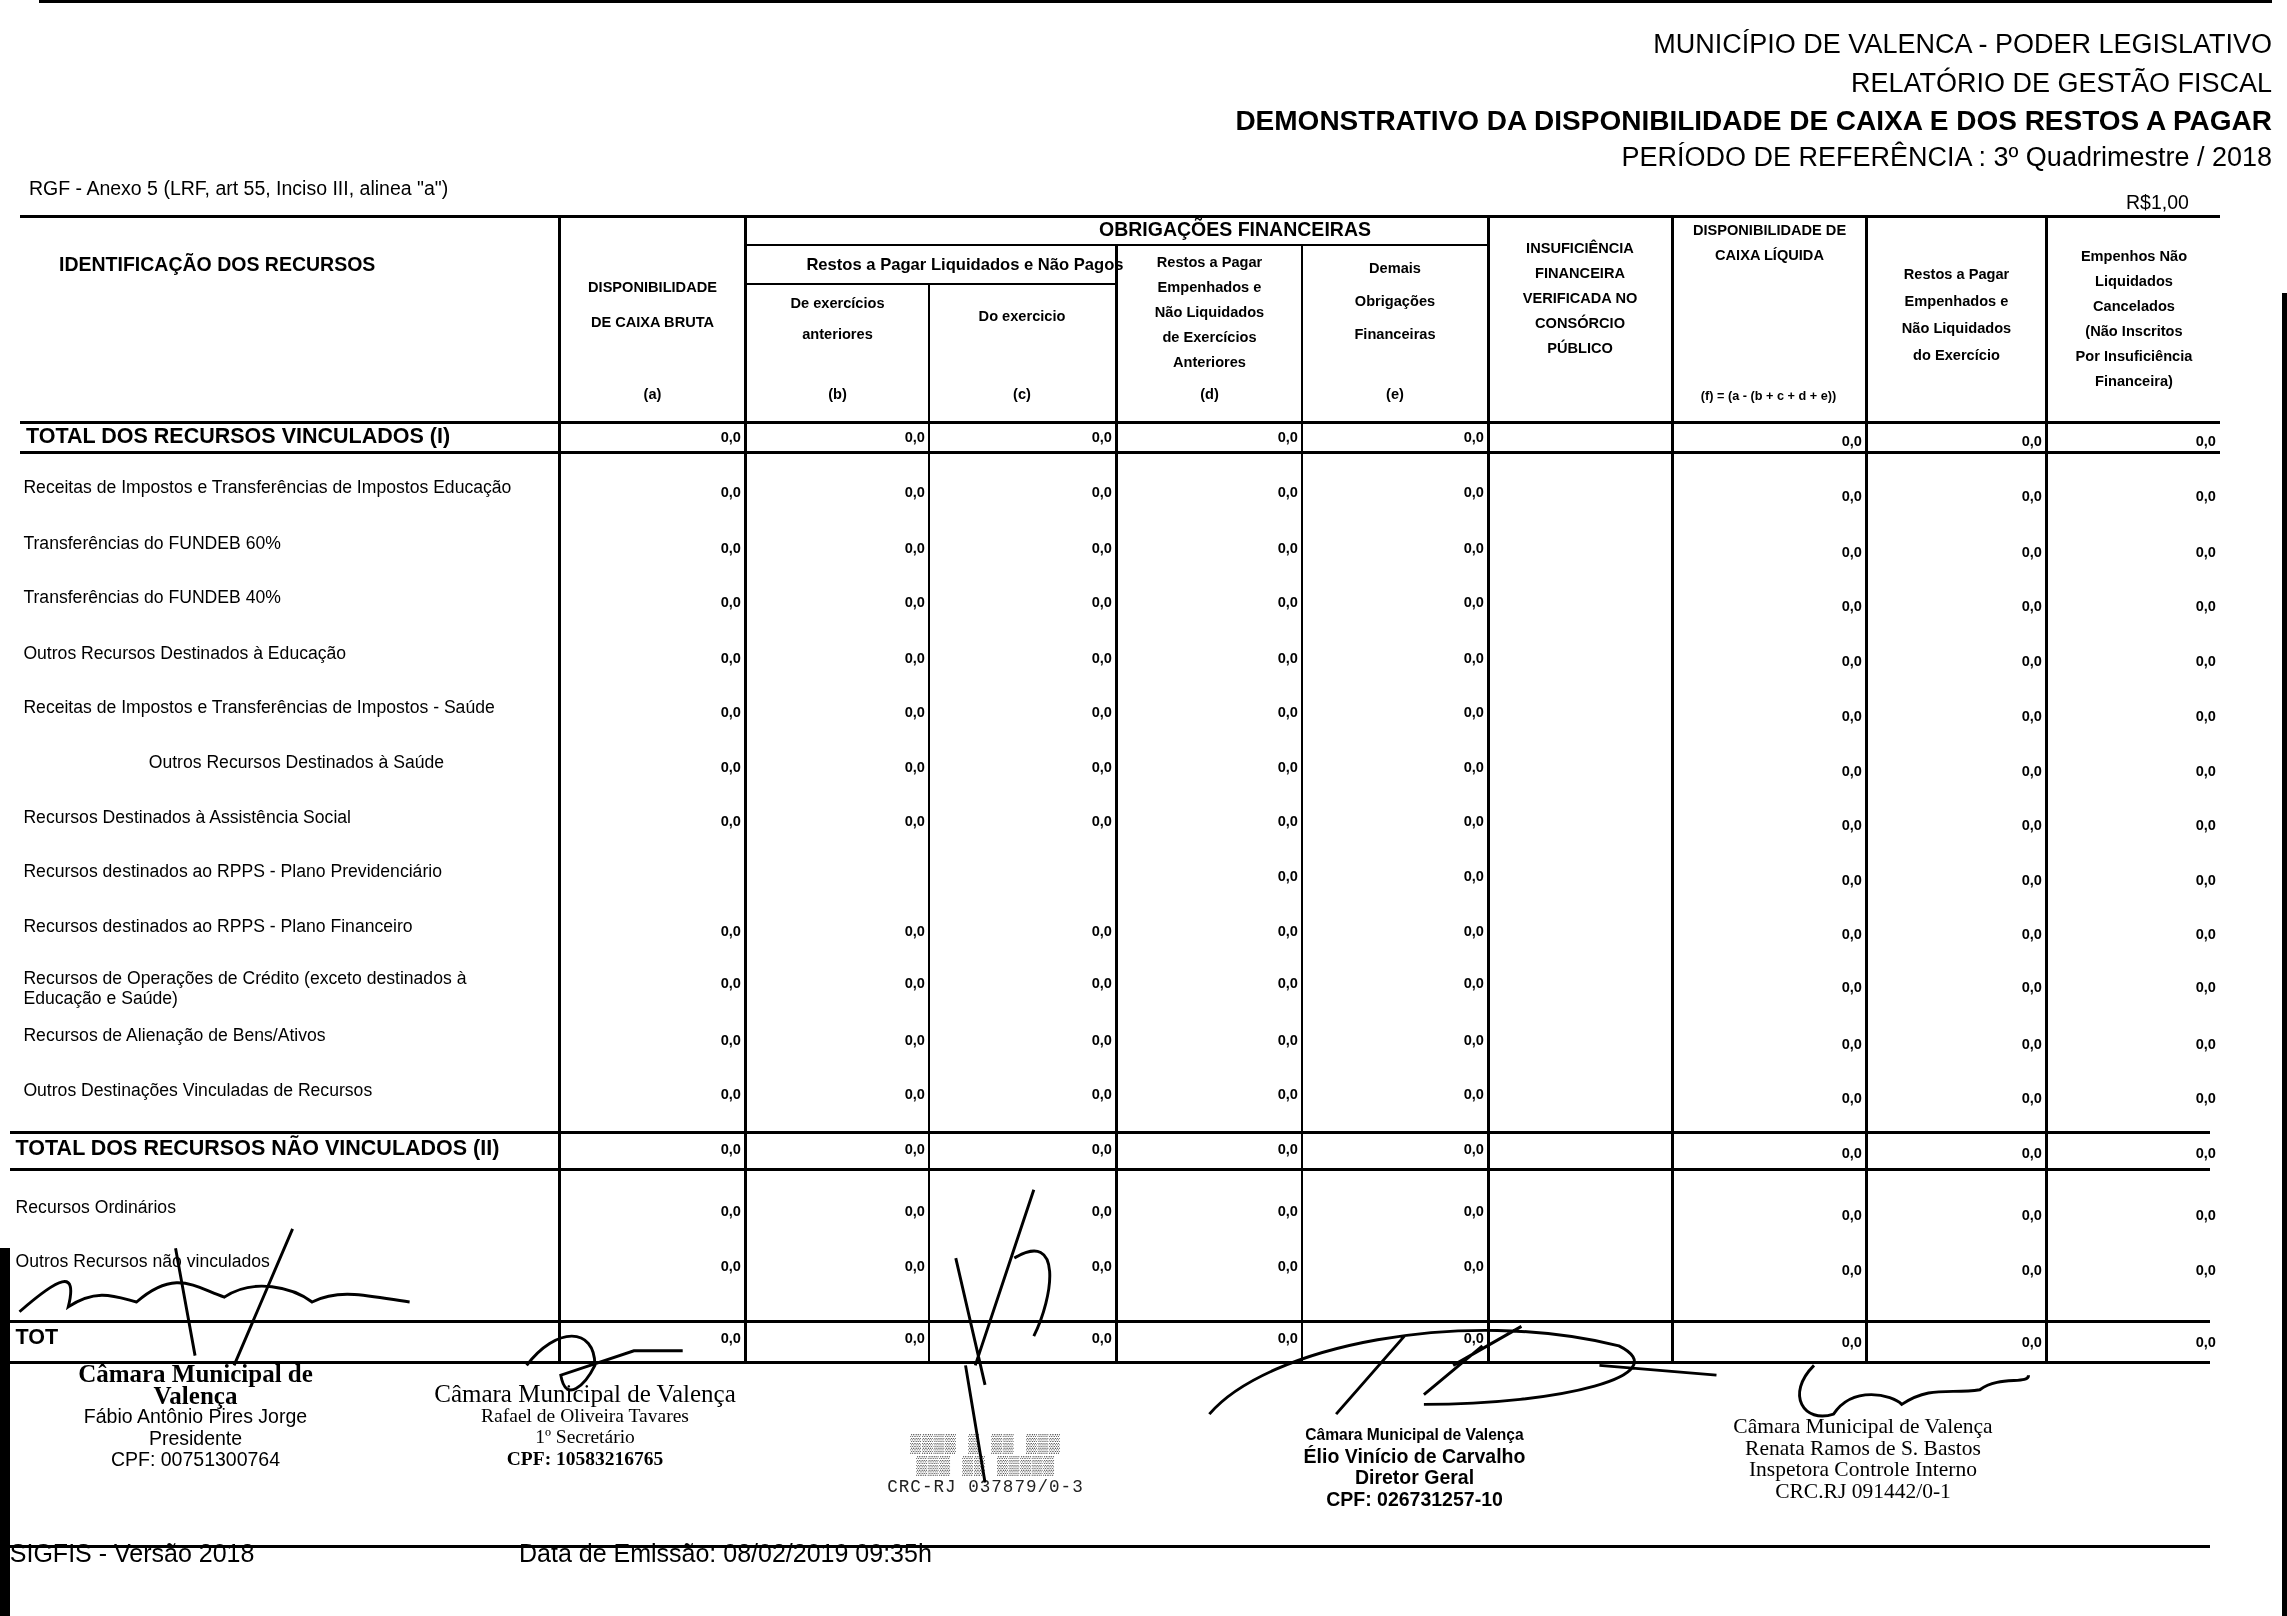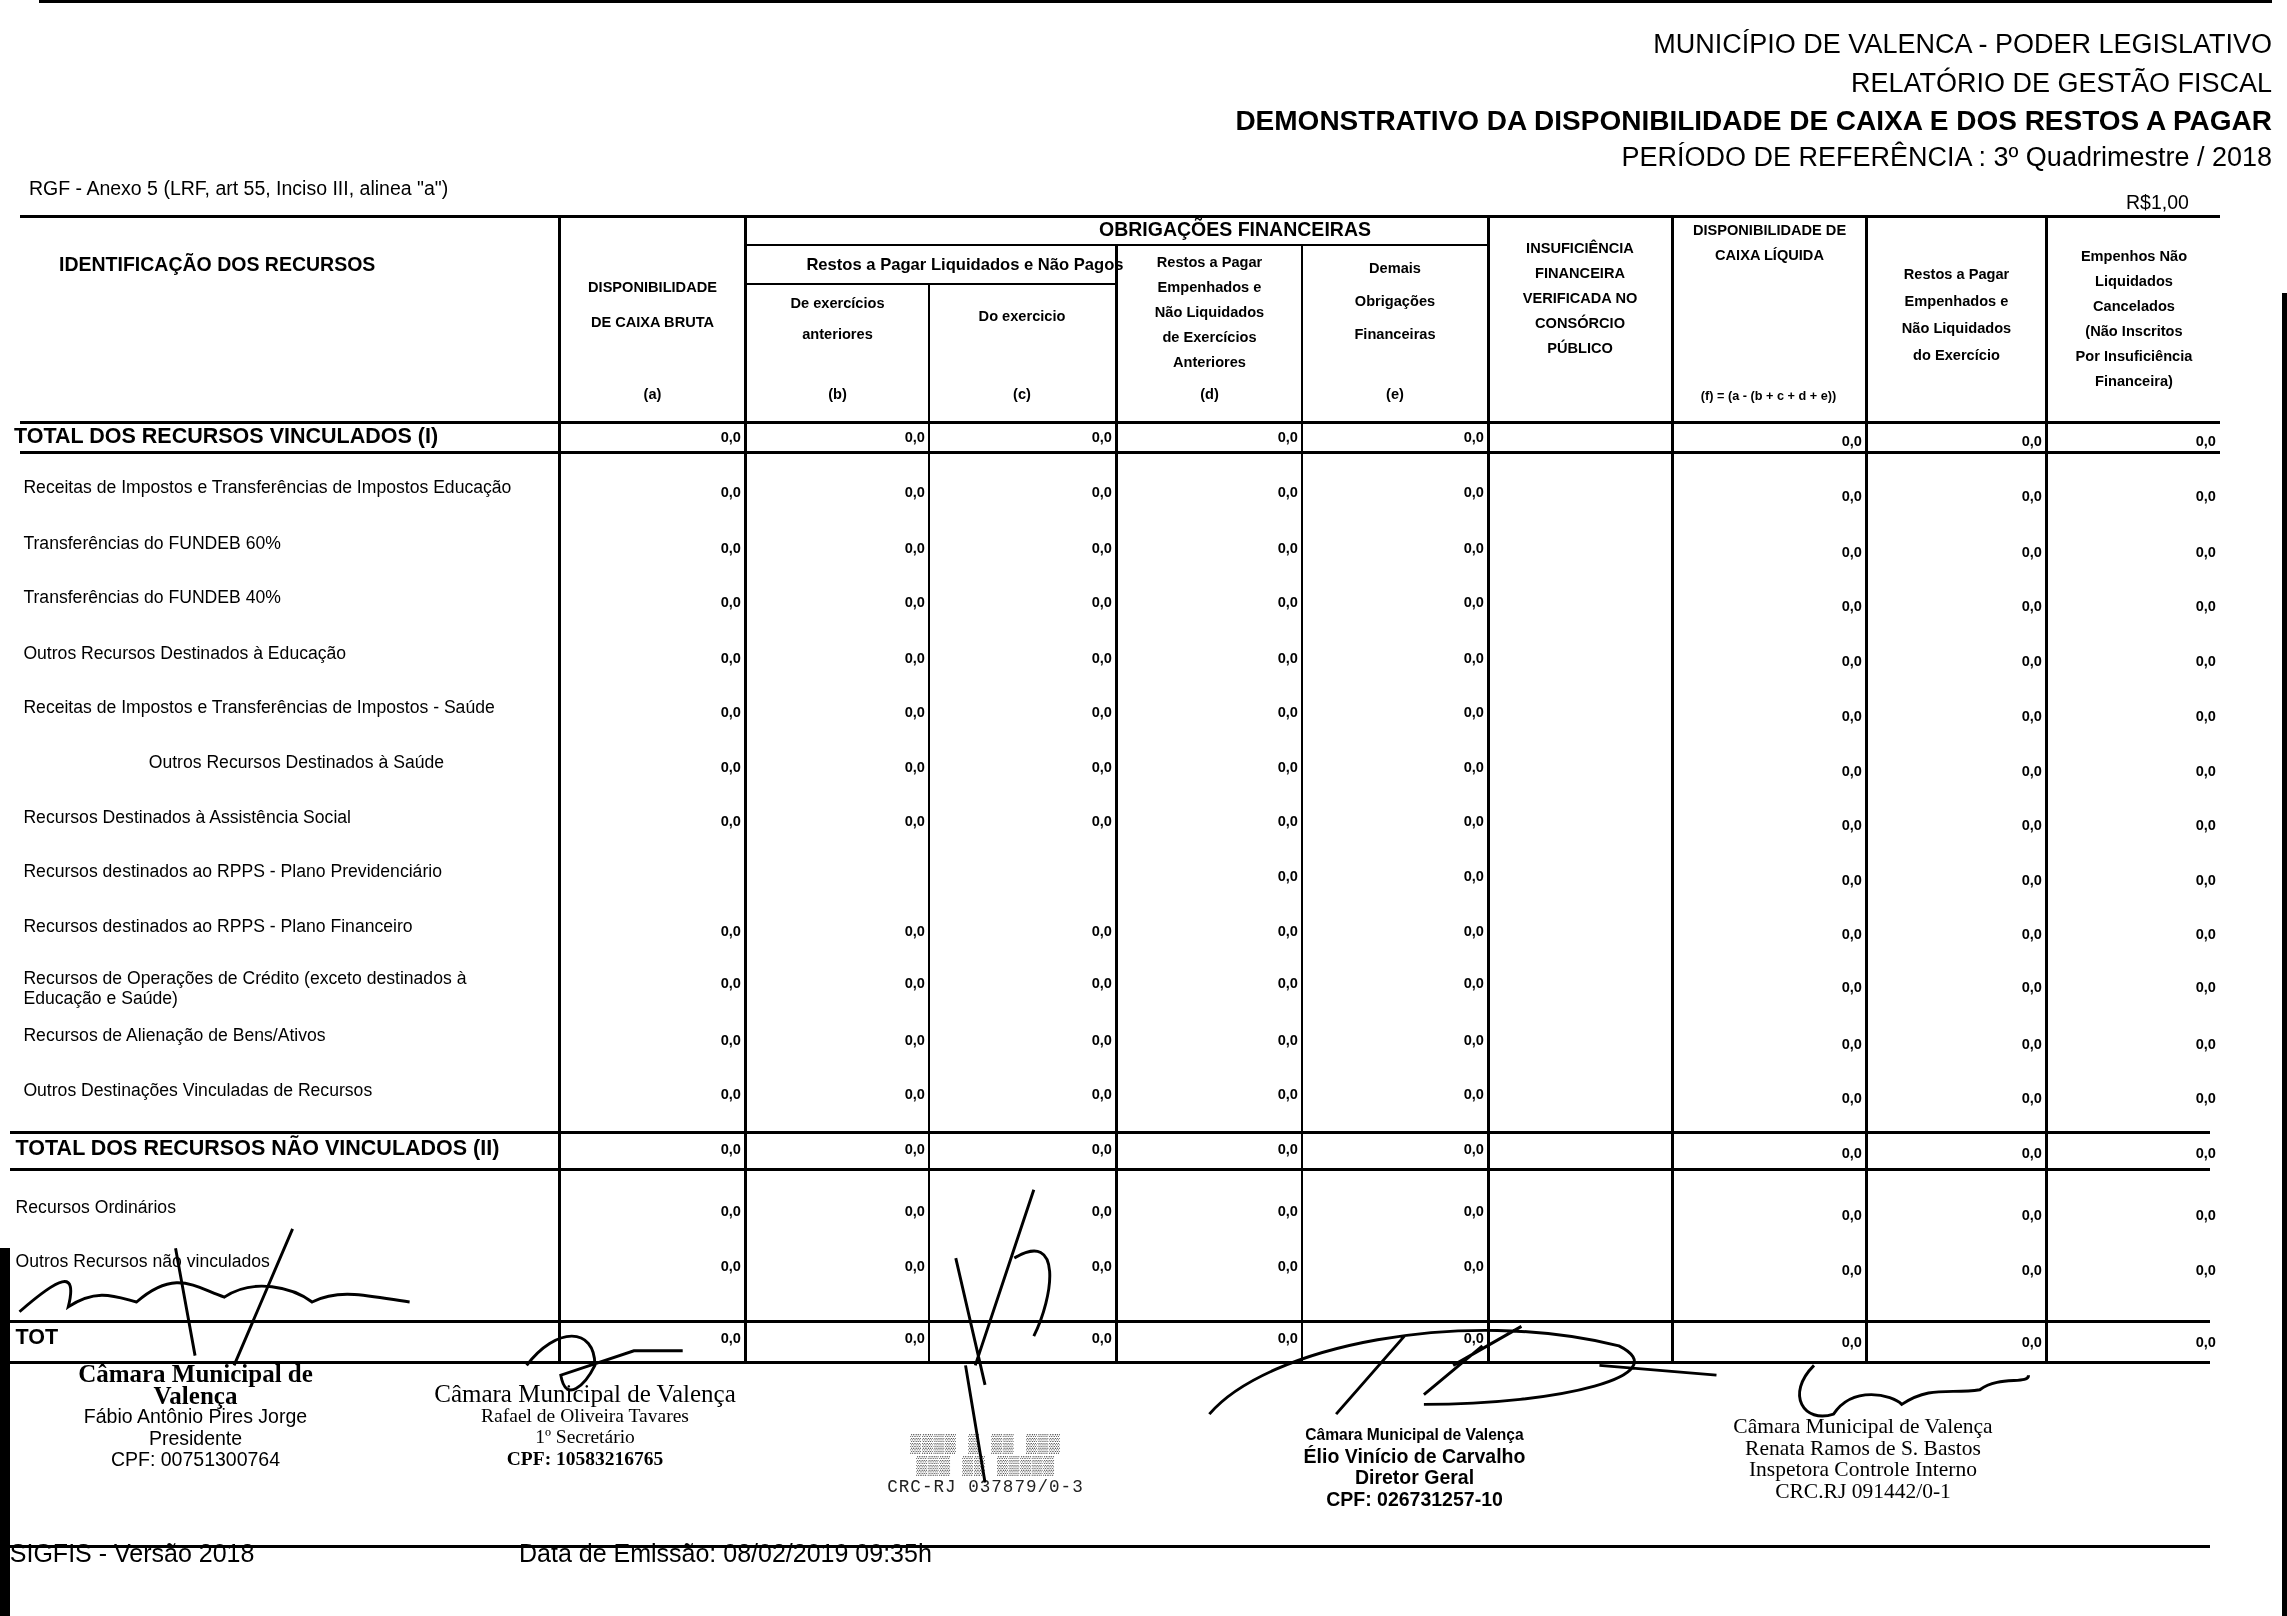--- a/index.html
+++ b/index.html
@@ -129,21 +129,21 @@
   <div class="th" style="left:2048px;top:244px;width:172px;">
     <div>Empenhos Não</div>
     <div>Liquidados</div>
     <div>Cancelados</div>
     <div>(Não Inscritos</div>
     <div>Por Insuficiência</div>
     <div>Financeira)</div>
   </div>
 
   <div id="rows">
-      <div class="lbl bold" style="left: 14px; top: 427px; width: 546px;">TOTAL DOS RECURSOS VINCULADOS (I)</div>
+      <div class="lbl bold" style="left: 26px; top: 427px; width: 546px;">TOTAL DOS RECURSOS VINCULADOS (I)</div>
       <div class="num" style="left: 663px; width: 78px; top: 429px;">0,0</div>
       <div class="num" style="left: 847px; width: 78px; top: 429px;">0,0</div>
       <div class="num" style="left: 1034px; width: 78px; top: 429px;">0,0</div>
       <div class="num" style="left: 1220px; width: 78px; top: 429px;">0,0</div>
       <div class="num" style="left: 1406px; width: 78px; top: 429px;">0,0</div>
       <div class="num" style="left: 1590px; width: 78px; top: 429px;"></div>
       <div class="num" style="left: 1784px; width: 78px; top: 433px;">0,0</div>
       <div class="num" style="left: 1964px; width: 78px; top: 433px;">0,0</div>
       <div class="num" style="left: 2138px; width: 78px; top: 433px;">0,0</div>
       <div class="lbl" style="left: 23.4px; top: 478px; width: 507px;">Receitas de Impostos e Transferências de Impostos Educação</div>

